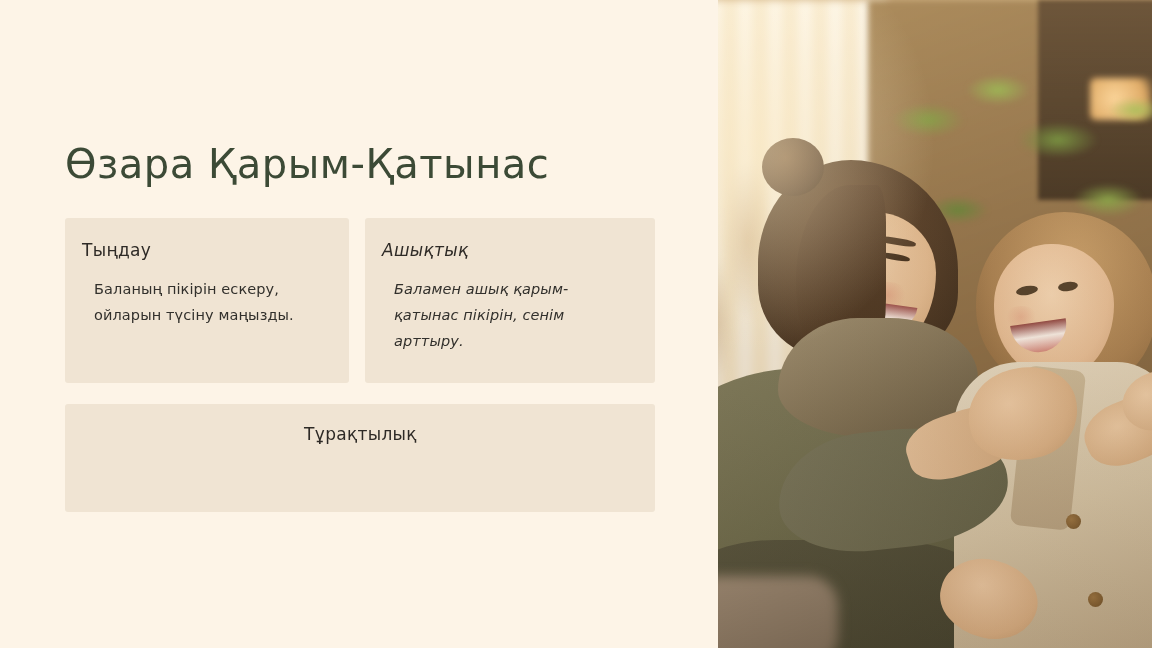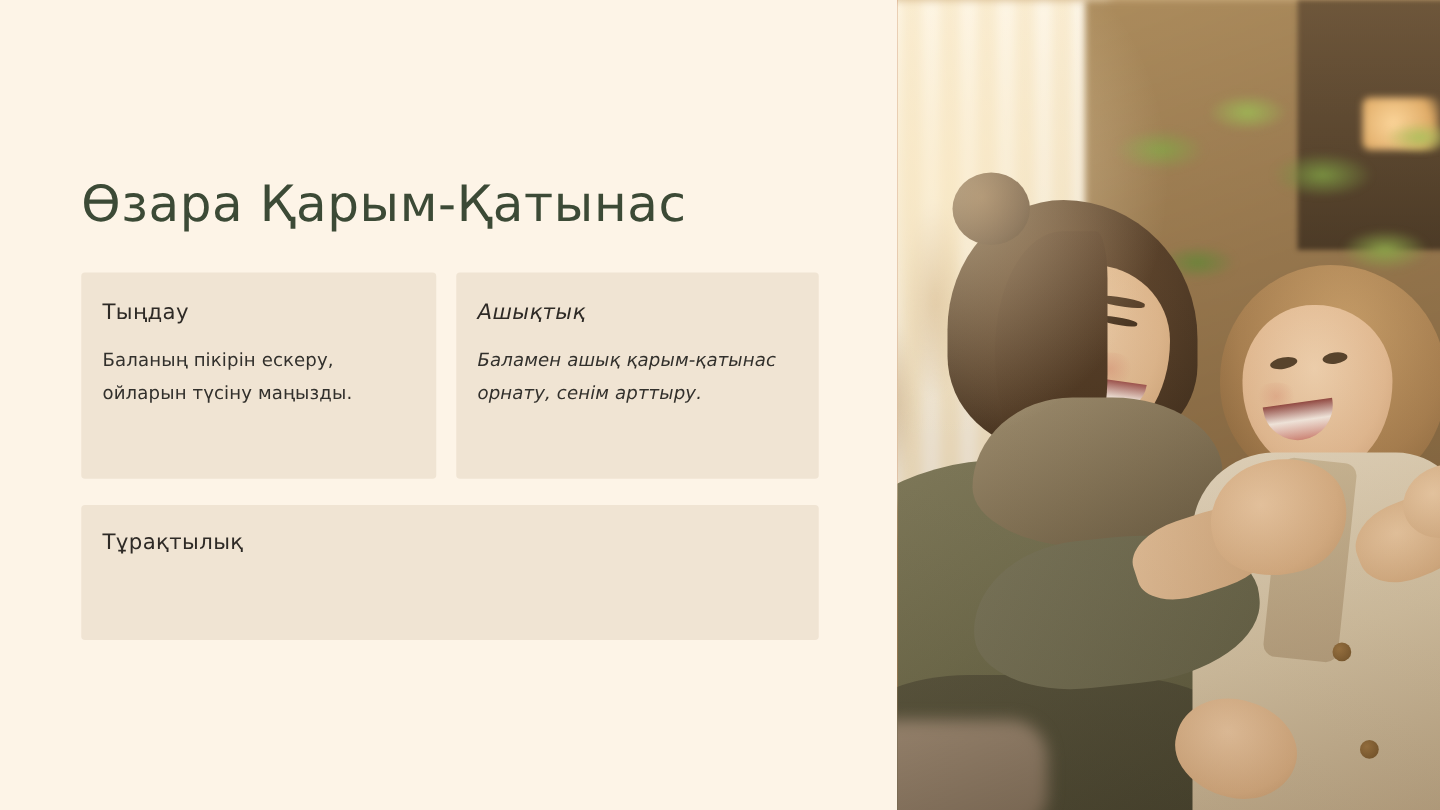--- a/index.html
+++ b/index.html
@@ -54,38 +54,38 @@
   .card-1 { left: 65px;  top: 218px; width: 284px; height: 165px; padding-left: 32px; }
   .card-2 { left: 365px; top: 218px; width: 290px; height: 165px; font-style: italic; }
   .card-3 { left: 65px;  top: 404px; width: 590px; height: 108px; }
 
   .card-inner {
     position: absolute;
     left: 17px;
     top: 22px;
     right: 16px;
   }
-  .card-3 .card-inner { top: 20px; }
+  .card-3 .card-inner { top: 20px; text-align: center; }
 
   .card-heading {
     font-size: 17px;
     font-weight: 400;
     color: #2E2A26;
     letter-spacing: 0.3px;
     line-height: 1.25;
     margin: 0 0 16px 0;
     white-space: nowrap;
   }
 
   .card-body {
     font-size: 14.5px;
     font-weight: 400;
     color: #32302C;
     line-height: 1.78;
-    margin: 0;
+    margin: 12px;
     letter-spacing: 0.1px;
   }
 
   .card-3 .card-body {
     white-space: nowrap;   
     line-height: 1.4;
   }
 
   
   .photo {
@@ -364,21 +364,21 @@
     <div class="card card-1">
       <div class="card-inner">
         <div class="card-heading">Тыңдау</div>
         <div class="card-body">Баланың пікірін ескеру, ойларын түсіну маңызды.</div>
       </div>
     </div>
 
     <div class="card card-2">
       <div class="card-inner">
         <div class="card-heading">Ашықтық</div>
-        <div class="card-body">Баламен ашық қарым-қатынас орнату, сенім арттыру.</div>
+        <div class="card-body">Баламен ашық қарым-қатынас пікірін, сенім арттыру.</div>
       </div>
     </div>
 
     <div class="card card-3">
       <div class="card-inner">
         <div class="card-heading">Тұрақтылық</div>
       </div>
     </div>
 
   </div>

